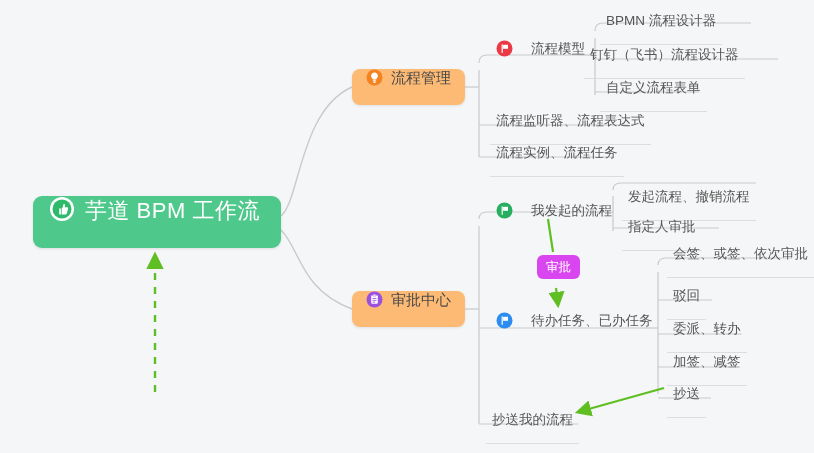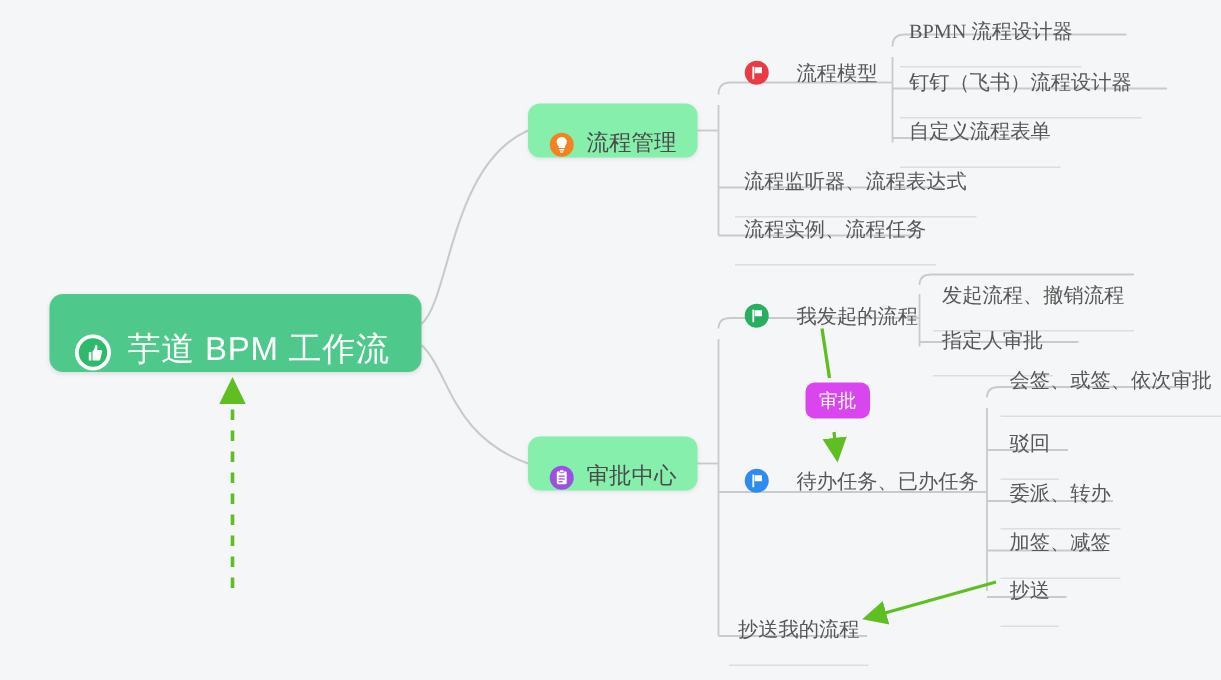--- a/index.html
+++ b/index.html
@@ -10,48 +10,47 @@
     overflow:hidden;position:relative;
   }
   #canvas{position:absolute;inset:0;width:814px;height:453px;}
   svg.links{position:absolute;left:0;top:0;width:814px;height:453px;pointer-events:none;}
 
   
   .root-node{
     position:absolute;left:33px;top:196px;
     width:248px;height:52px;
     background:#4fc88c;border-radius:9px;
-    display:flex;align-items:flex-end;gap:10px;
+    display:flex;align-items:flex-start;gap:10px;
     padding:0 16px;box-sizing:border-box;
     box-shadow:0 1px 3px rgba(0,0,0,.10);
   }
   .root-label{
     color:#ffffff;font-size:22px;letter-spacing:.5px;white-space:nowrap;
   }
 
   
   .card-node{
     position:absolute;
-    background:#86efac;border-radius:8px;
-    display:flex;align-items:flex-end;gap:8px;
+    background:#fdba74;border-radius:8px;
+    display:flex;align-items:flex-start;gap:8px;
     padding:0 14px;box-sizing:border-box;
     height:36px;
     box-shadow:0 1px 3px rgba(0,0,0,.09);
     white-space:nowrap;
   }
   .card-label{color:#4a4a4a;font-size:15px;}
 
   
   .leaf{
     position:absolute;white-space:nowrap;
     font-size:13.5px;color:#575757;
     padding:0 6px 15px 6px;
     border-bottom:1px solid #dcdddf;
     line-height:17px;
-    font-family:Liberation Serif, serif;
   }
   .leaf.with-icon{
     display:flex;align-items:center;gap:18px;padding-left:2px;
   }
 
   
   .badge{
     width:17px;height:17px;border-radius:50%;
     display:inline-flex;align-items:center;justify-content:center;
     flex:0 0 auto;
@@ -159,21 +158,21 @@
       <svg width="17" height="17" viewBox="0 0 17 17">
         <circle cx="8.5" cy="8.5" r="8" fill="#ea3a46"></circle>
         <rect x="5.6" y="4.4" width="1.2" height="8.4" fill="#ffffff"></rect>
         <path d="M7.1 4.8 L12.0 4.8 L12.0 8.8 L7.1 8.8 Z" fill="#ffffff"></path>
       </svg>
     </span>
     <span>流程模型</span>
   </div>
 
   <div class="leaf" style="left:600px;top:12px;">BPMN 流程设计器</div>
-  <div class="leaf" style="left:600px;top:46px;">钉钉（飞书）流程设计器</div>
+  <div class="leaf" style="left:584px;top:46px;">钉钉（飞书）流程设计器</div>
   <div class="leaf" style="left:600px;top:79px;">自定义流程表单</div>
 
   <div class="leaf" style="left:490px;top:112px;">流程监听器、流程表达式</div>
   <div class="leaf" style="left:490px;top:144px;">流程实例、流程任务</div>
 
   <div class="card-node" style="left:352px;top:291px;">
     <span class="badge">
       <svg width="17" height="17" viewBox="0 0 17 17">
         <circle cx="8.5" cy="8.5" r="8" fill="#9b51e0"></circle>
         <rect x="5.2" y="4.2" width="6.6" height="8.6" rx="1" fill="#ffffff"></rect>

